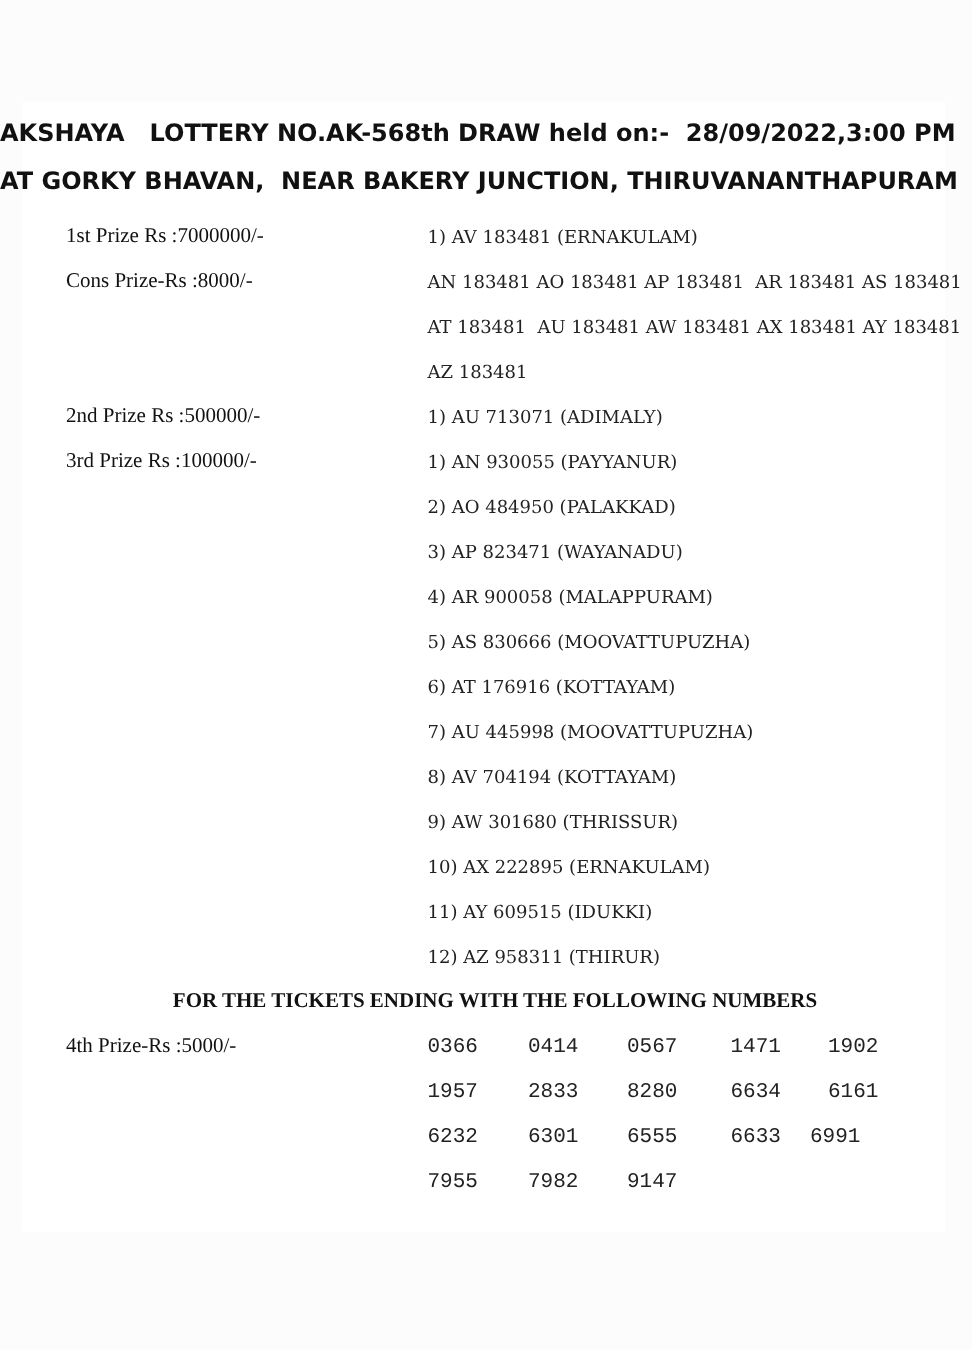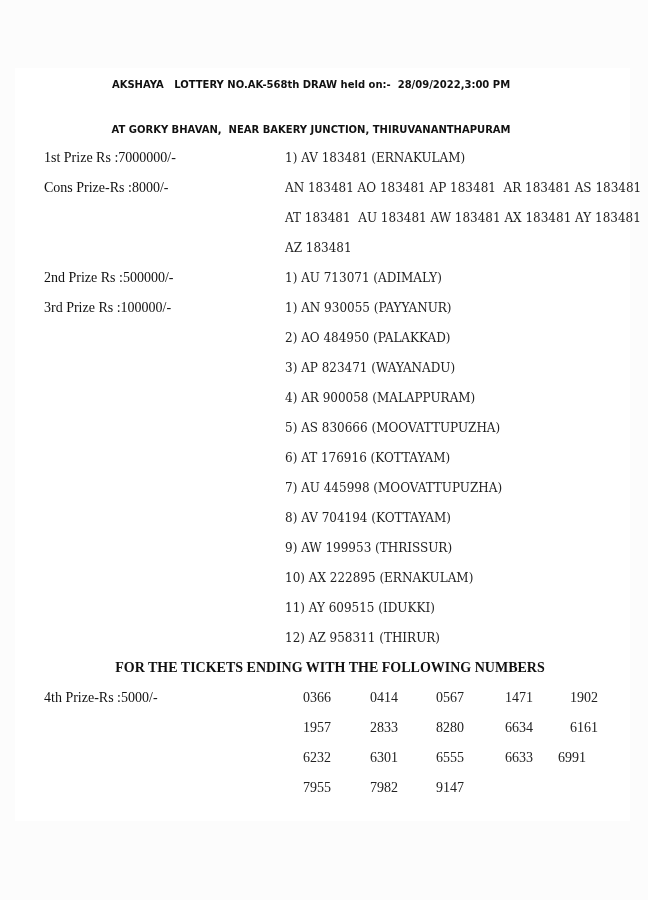--- a/index.html
+++ b/index.html
@@ -18,26 +18,26 @@
       height: 753px;
       background: #ffffff;
     }
     .hdr {
       position: absolute;
       left: 0;
       width: 622px;
       text-align: center;
       font-family: "DejaVu Sans", sans-serif;
       font-weight: bold;
-      font-size: 10px;
+      font-size: 16px;
       color: #111;
       white-space: pre;
     }
     .hdr1 { top: 79px; }
-    .hdr2 { top: 111px; margin-top: 13px; }
+    .hdr2 { top: 111px; }
     .lbl {
       position: absolute;
       left: 44px;
       font-family: "Liberation Serif", serif;
       font-weight: normal;
       font-size: 14px;
       color: #111;
       white-space: pre;
     }
     .val {
@@ -56,24 +56,23 @@
       width: 660px;
       text-align: center;
       font-family: "Liberation Serif", serif;
       font-weight: bold;
       font-size: 14px;
       color: #111;
       white-space: pre;
     }
     .num {
       position: absolute;
-      font-family: Liberation Serif, serif;
+      font-family: Liberation Mono, monospace;
       font-size: 14px;
       color: #222;
-      margin-left: 18px;
     }
   </style>
 </head>
 <body>
 
 <div class="page"></div>
 
 <div class="hdr hdr1">AKSHAYA   LOTTERY NO.AK-568th DRAW held on:-  28/09/2022,3:00 PM</div>
 <div class="hdr hdr2">AT GORKY BHAVAN,  NEAR BAKERY JUNCTION, THIRUVANANTHAPURAM</div>
 
@@ -90,21 +89,21 @@
 
 <div class="lbl" style="top:300px">3rd Prize Rs :100000/-</div>
 <div class="val" style="top:301px">1) AN 930055 (PAYYANUR)</div>
 <div class="val" style="top:331px">2) AO 484950 (PALAKKAD)</div>
 <div class="val" style="top:361px">3) AP 823471 (WAYANADU)</div>
 <div class="val" style="top:391px">4) AR 900058 (MALAPPURAM)</div>
 <div class="val" style="top:421px">5) AS 830666 (MOOVATTUPUZHA)</div>
 <div class="val" style="top:451px">6) AT 176916 (KOTTAYAM)</div>
 <div class="val" style="top:481px">7) AU 445998 (MOOVATTUPUZHA)</div>
 <div class="val" style="top:511px">8) AV 704194 (KOTTAYAM)</div>
-<div class="val" style="top:541px">9) AW 199953 (THRISSUR)</div>
+<div class="val" style="top:541px">9) AW 301680 (THRISSUR)</div>
 <div class="val" style="top:571px">10) AX 222895 (ERNAKULAM)</div>
 <div class="val" style="top:601px">11) AY 609515 (IDUKKI)</div>
 <div class="val" style="top:631px">12) AZ 958311 (THIRUR)</div>
 
 <div class="subhead">FOR THE TICKETS ENDING WITH THE FOLLOWING NUMBERS</div>
 
 <div class="lbl" style="top:690px">4th Prize-Rs :5000/-</div>
 
 <div class="num" style="top:690px;left:285px">0366</div>
 <div class="num" style="top:690px;left:352px">0414</div>

